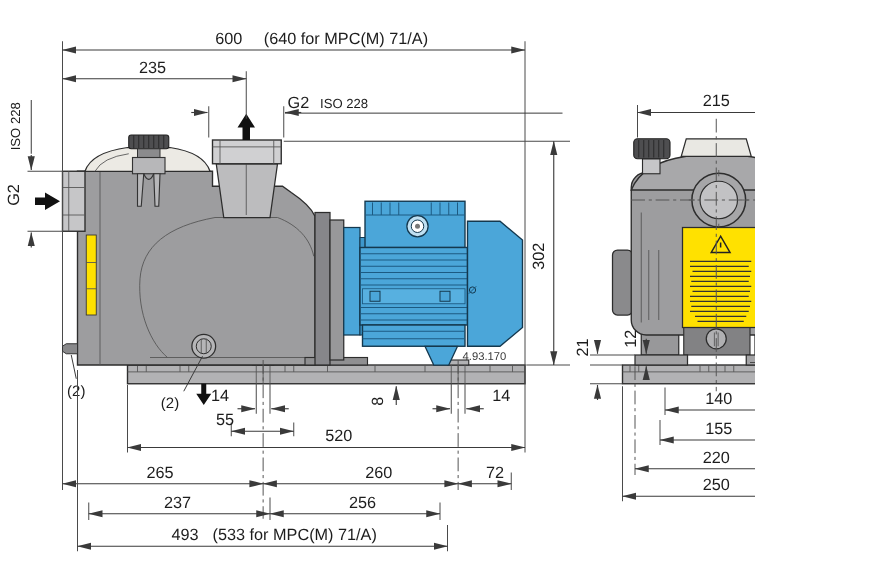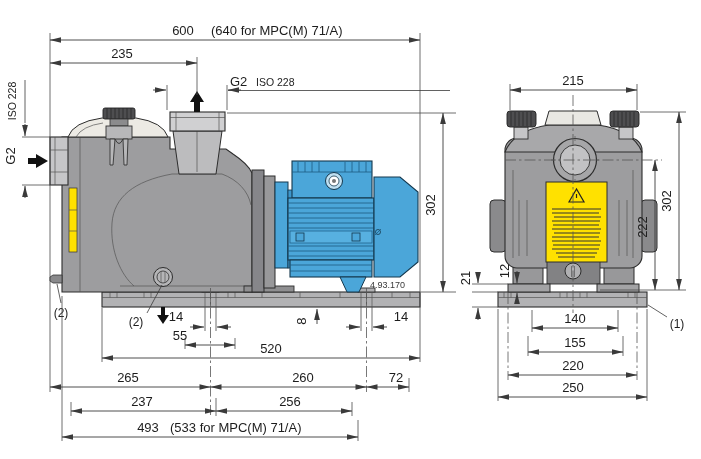--- a/index.html
+++ b/index.html
@@ -1,16 +1,16 @@
 <!DOCTYPE html>
 <html><head>
 <meta charset="utf-8">
 <style>
   html,body{margin:0;padding:0;background:#fff;}
-  .stage{width:701px;height:459px;position:relative;background:#fff;overflow:hidden;}
+  .stage{width:604px;height:459px;position:relative;background:#fff;overflow:hidden;}
   svg{display:block;}
   text{font-family:"Liberation Sans","DejaVu Sans",sans-serif;fill:#1d1d1d;}
   .t13{font-size:13px;}
   .t12{font-size:12px;}
   .t10{font-size:10.5px;}
   .t9{font-size:9px;fill:#3a3a3a;}
   .dim{stroke:#3a3a3a;stroke-width:0.9;fill:none;}
   .ext{stroke:#4a4a4a;stroke-width:0.8;fill:none;}
   .cl{stroke:#555;stroke-width:0.8;fill:none;stroke-dasharray:11 3 2.5 3;}
   .lead{stroke:#3a3a3a;stroke-width:0.8;fill:none;}

